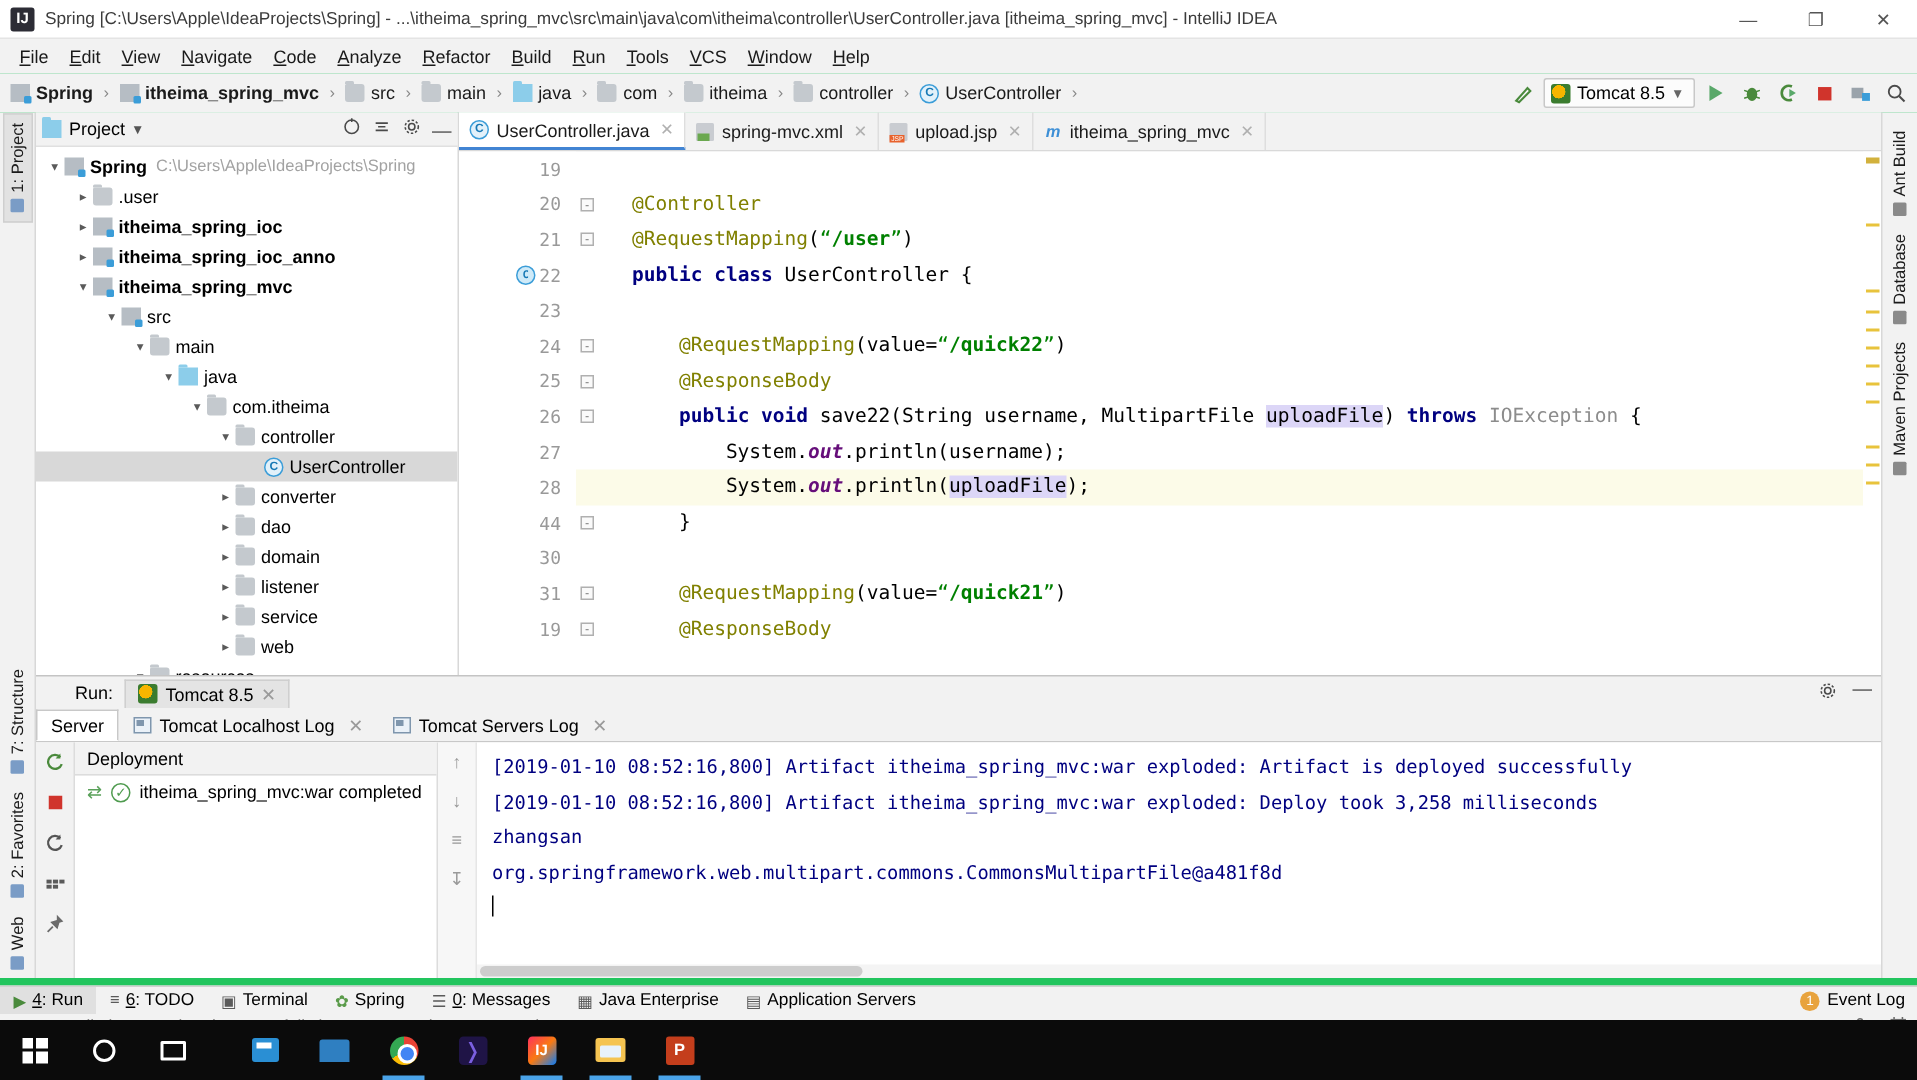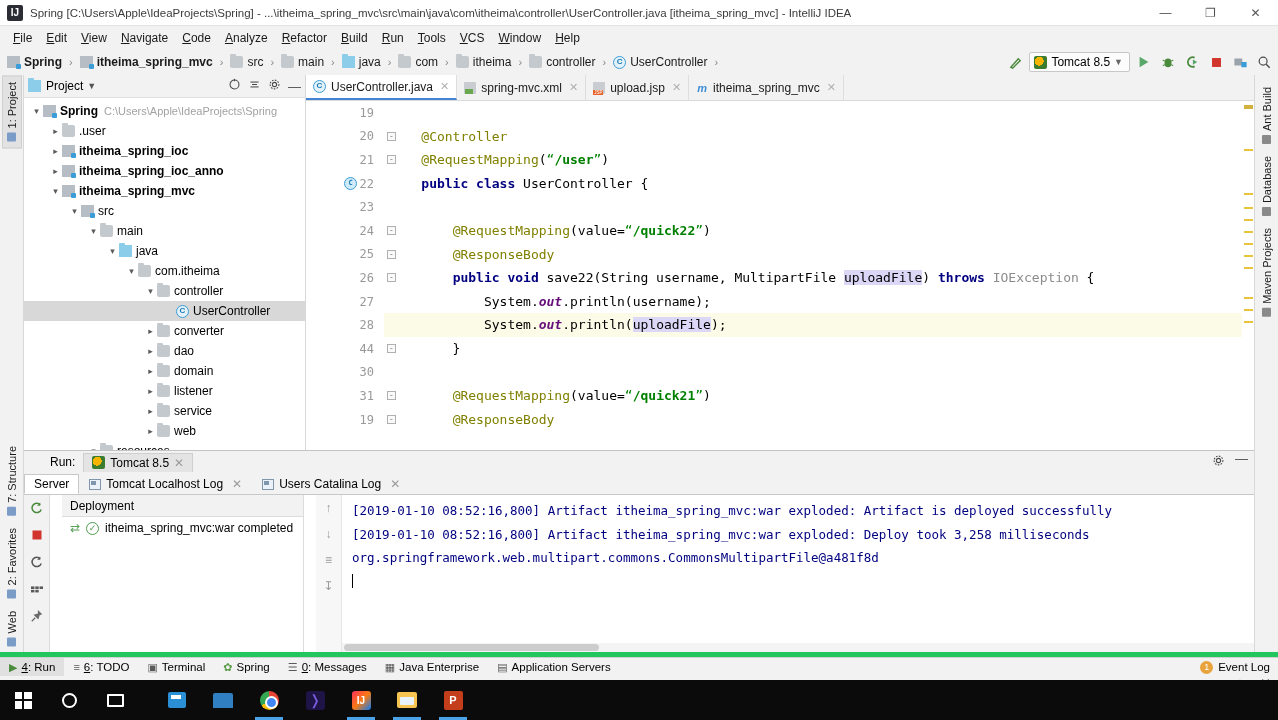--- a/index.html
+++ b/index.html
@@ -148,28 +148,28 @@
   .crumbbar .sep { margin:0 6px; color:#999; }
 
   
   .runwin { position:absolute; left:24px; right:24px; bottom:68px; height:202px; background:#f2f2f2; border-top:1px solid #c4c4c4; display:flex; flex-direction:column;}
   .run-header { height:22px; display:flex; align-items:center; padding-left:6px; position:relative;margin-left:20px;}
   .run-header .run-label { font-size:12px; margin-right:8px; }
   .run-tab { display:flex; align-items:center; gap:5px; background:#e4e4e4; border:1px solid #cfcfcf; border-bottom:none; padding:2px 8px; font-size:12px;}
   .run-head-actions { position:absolute; right:6px; display:flex; gap:10px; color:#4a4a4a; font-size:12px;}
   .tomcat-ico { width:13px;height:13px;background:radial-gradient(circle at 40% 40%, #f7b500 0 40%, #3b7c2f 41% 100%); border-radius:2px;}
 
-  .subtabs { height:22px; background:#f2f2f2; display:flex; align-items:flex-end; border-bottom:1px solid #c8c8c8;}
+  .subtabs { height:22px; background:#f2f2f2; display:flex; border-bottom:1px solid #c8c8c8;}
   .subtab { font-size:12px; padding:2px 9px; display:flex; align-items:center; gap:5px; border:1px solid transparent;}
   .subtab.active { background:#ffffff; border:1px solid #c8c8c8; border-bottom:1px solid #fff; font-weight:normal;}
   .subtab .x { color:#9a9a9a; margin-left:4px;}
   .logico { width:12px; height:11px; border:1.2px solid #7f96ad; background:#eaf1f8; position:relative;}
   .logico:after{content:"";position:absolute;left:1px;top:1px;width:5px;height:4px;background:#7f96ad;}
 
-  .runbody { flex:1; display:flex; background:#fff; min-height:0;gap:12px;}
+  .runbody { flex:1; display:flex; background:#fff; min-height:0;}
   .runsidebar { width:26px; background:#f2f2f2; display:flex; flex-direction:column; align-items:center; gap:9px; padding-top:4px; border-right:1px solid #dcdcdc;}
   .rsb { width:18px; height:18px; display:flex; align-items:center; justify-content:center; font-size:12px; color:#4a7a4a;}
   .deploy-col { width:242px; border-right:1px solid #dcdcdc; display:flex; flex-direction:column; background:#fff;}
   .col-head { height:22px; background:#f2f2f2; display:flex; align-items:center; padding-left:8px; font-size:12px; border-bottom:1px solid #dcdcdc;}
   .deploy-row { display:flex; align-items:center; gap:6px; padding:4px 8px; font-size:12px;}
   .check-ok { width:13px;height:13px;border-radius:50%;border:1.5px solid #4f9b4f;color:#4f9b4f;font-size:9px;text-align:center;line-height:10px;}
   .arrows-ico { color:#5aa15a; font-size:12px;}
   .output-col { flex:1; display:flex; flex-direction:column; min-width:0;}
   .out-toolbar { width:26px; background:#f7f7f7; display:flex; flex-direction:column; align-items:center; gap:12px; padding-top:6px; border-right:1px solid #e6e6e6; color:#9a9a9a; font-size:12px;}
   .out-wrap { flex:1; display:flex; min-height:0; }
@@ -642,21 +642,21 @@
         <div class="subtab active">
           <span>Server</span>
         </div>
         <div class="subtab">
           <span class="logico"></span>
           <span>Tomcat Localhost Log</span>
           <span class="x">✕</span>
         </div>
         <div class="subtab">
           <span class="logico"></span>
-          <span>Users Catalina Log</span>
+          <span>Tomcat Servers Log</span>
           <span class="x">✕</span>
         </div>
       </div>
 
     <div class="runbody">
       <div class="runsidebar">
         <span class="rsb">
           <svg width="15" height="15" viewBox="0 0 16 16">
               <path d="M12 4 A5 5 0 1 0 13 9" fill="none" stroke="#4a8a3c" stroke-width="1.6"></path>
               <path d="M12 1.5 L12 5 L8.6 5 Z" fill="#4a8a3c"></path>
@@ -704,20 +704,21 @@
           <div class="out-toolbar">
             <span>↑</span>
             <span>↓</span>
             <span>≡</span>
             <span>↧</span>
           </div>
           <div style="flex:1;display:flex;flex-direction:column;min-width:0;">
             <div class="console" id="console">
                 <div>[2019-01-10 08:52:16,800] Artifact itheima_spring_mvc:war exploded: Artifact is deployed successfully</div>
                 <div>[2019-01-10 08:52:16,800] Artifact itheima_spring_mvc:war exploded: Deploy took 3,258 milliseconds</div>
+                <div>zhangsan</div>
                 <div>org.springframework.web.multipart.commons.CommonsMultipartFile@a481f8d</div>
                 <div><span class="caret"></span></div>
               </div>
             <div class="con-hscroll">
                 <div class="thumb"></div>
               </div>
           </div>
         </div>
       </div>
     </div>

